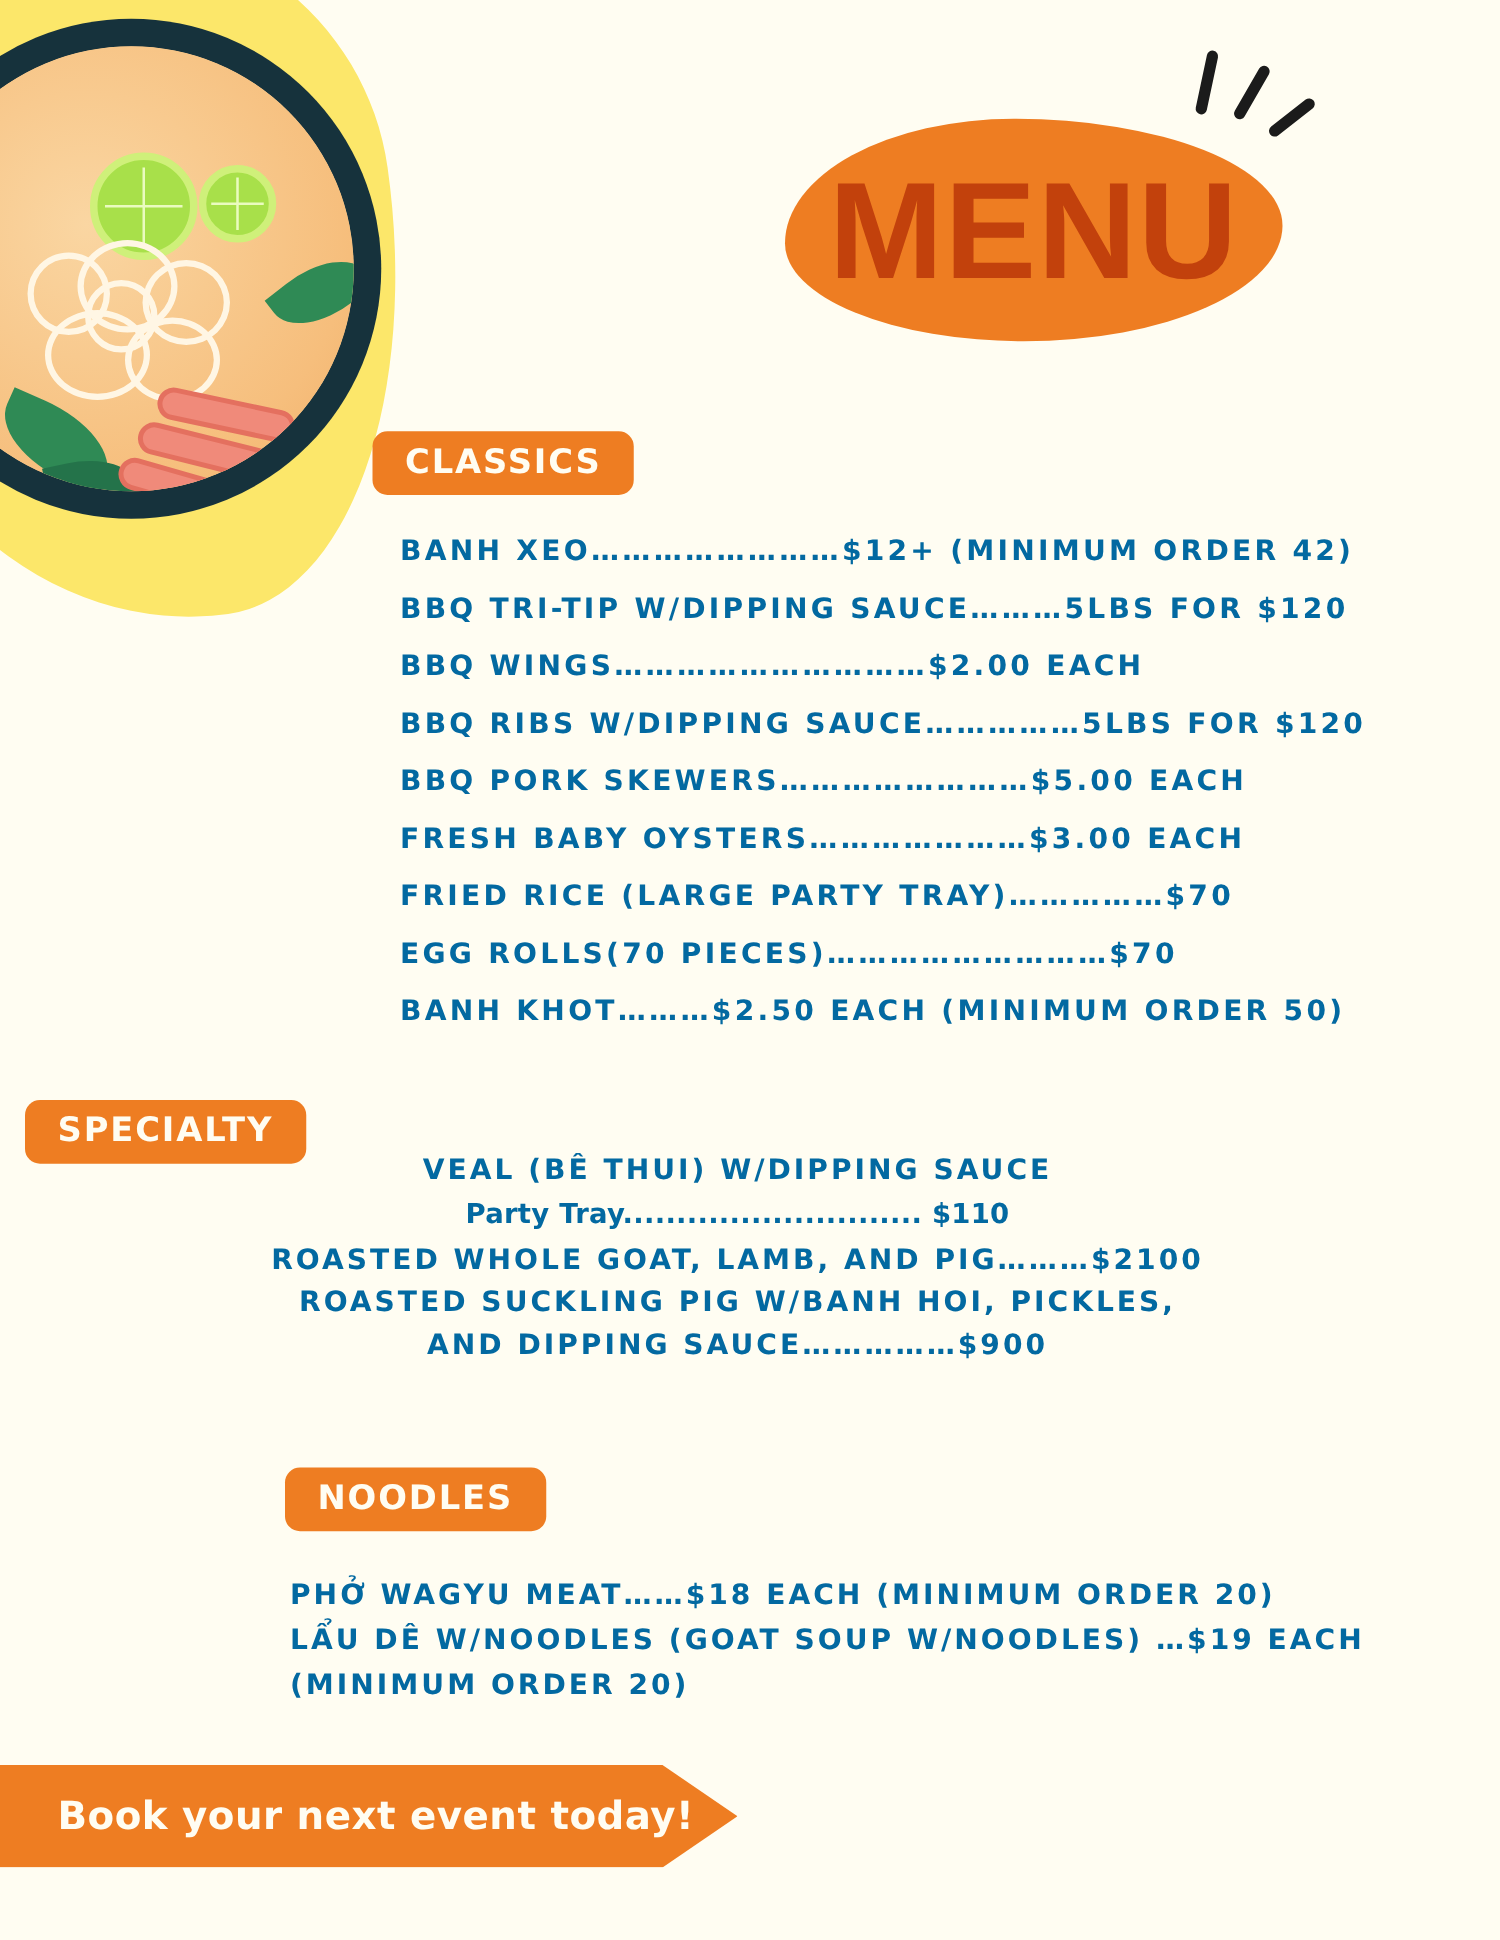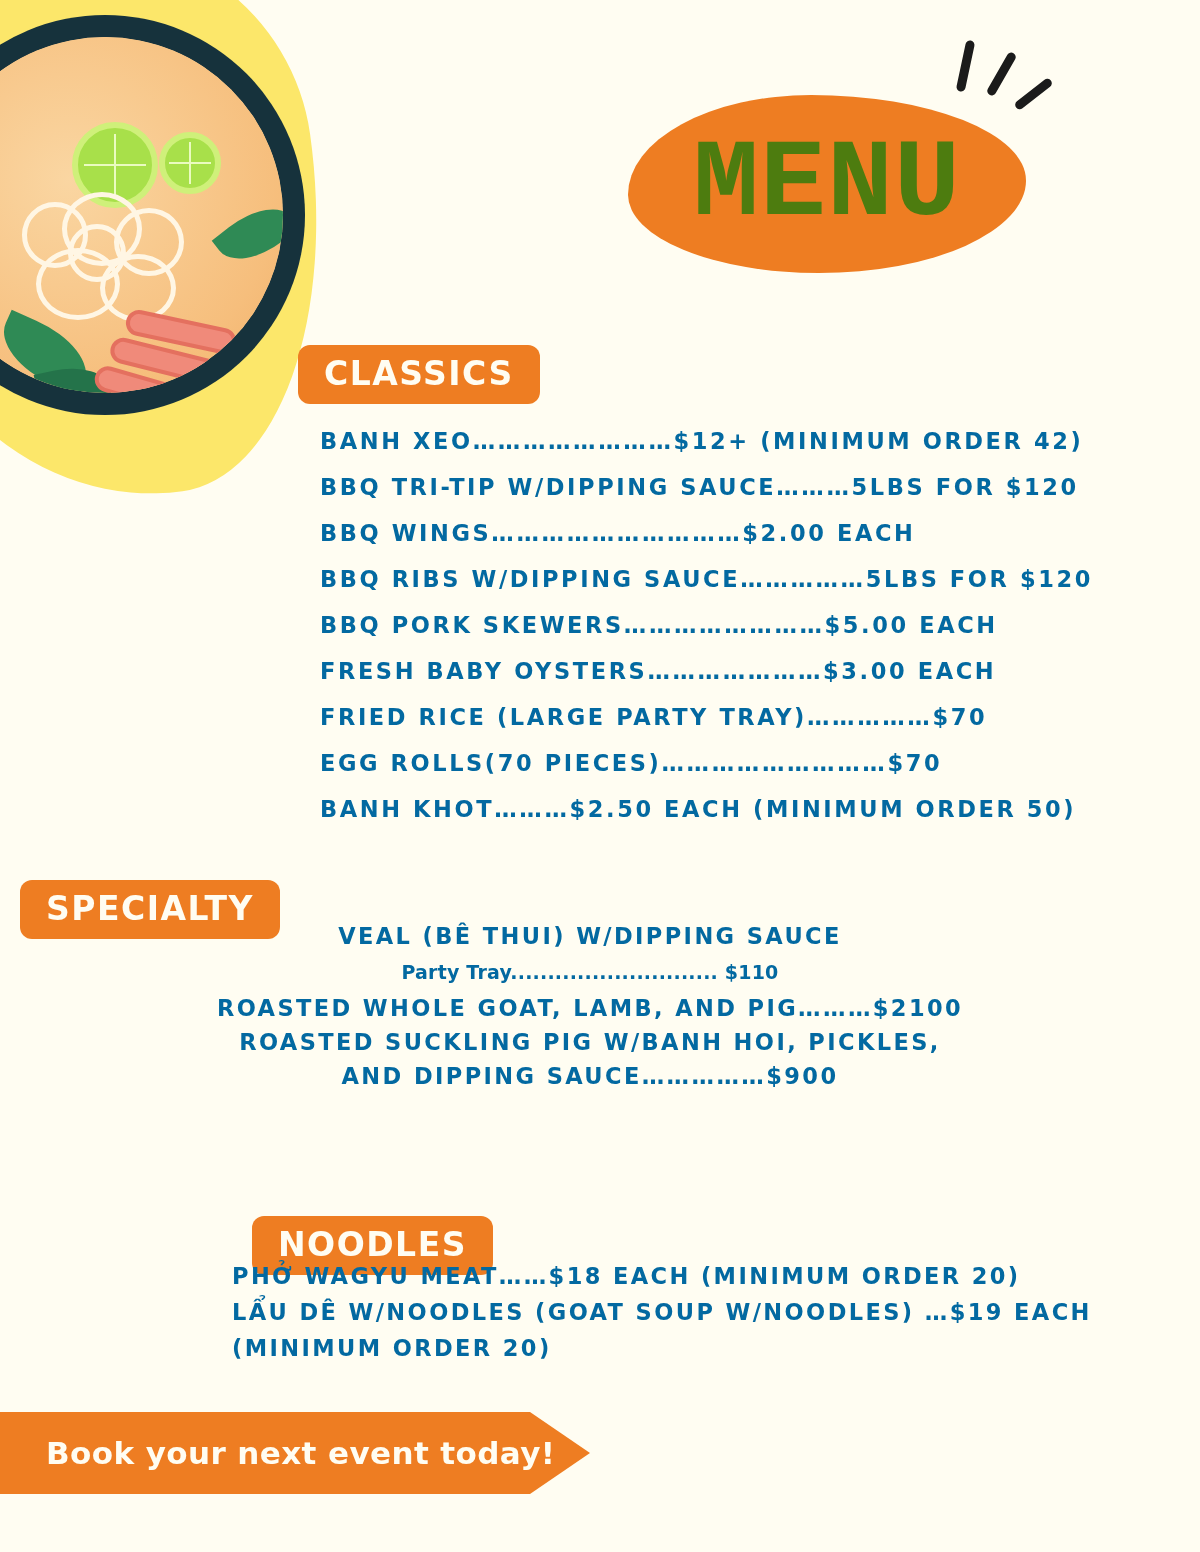--- a/index.html
+++ b/index.html
@@ -125,25 +125,25 @@
     inset: 0;
     background: #EE7D22;
     border-radius: 46% 54% 52% 48% / 56% 48% 52% 44%;
   }
   .menu-text {
     position: absolute;
     inset: 0;
     display: flex;
     align-items: center;
     justify-content: center;
-    color: #4d7c0f;
+    color: #c2410c;
     font-size: 110px;
     font-weight: 700;
     letter-spacing: 1px;
-    font-family: Liberation Mono, monospace;
+    font-family: Liberation Sans, sans-serif;
   }
   .sparks {
     position: absolute;
     left: 955px;
     top: 36px;
     width: 120px;
     height: 90px;
   }
   .sparks i {
     position: absolute;
@@ -154,31 +154,31 @@
   }
   .sparks i:nth-child(1) { height: 52px; left: 6px;  top: 4px;  transform: rotate(12deg); }
   .sparks i:nth-child(2) { height: 48px; left: 42px; top: 14px; transform: rotate(30deg); }
   .sparks i:nth-child(3) { height: 44px; left: 74px; top: 36px; transform: rotate(52deg); }
 
   
   .section-tag {
     display: inline-block;
     background: #EE7D22;
     color: #FFFDF2;
-    font-size: 33px;
+    font-size: 27px;
     font-weight: 700;
     letter-spacing: 1.5px;
     padding: 9px 26px 11px 26px;
     border-radius: 12px;
     font-family: "DejaVu Sans", sans-serif;
   }
 
   .sec-classics { position: absolute; left: 298px; top: 345px; }
   .sec-specialty { position: absolute; left: 20px;  top: 880px; }
-  .sec-noodles  { position: absolute; left: 228px; top: 1216px; margin-left: 24px; }
+  .sec-noodles  { position: absolute; left: 228px; top: 1174px; }
 
   
   .lines {
     position: absolute;
     color: #0369a1;
     font-family: "DejaVu Sans", sans-serif;
     font-weight: 700;
   }
   .lines .row {
     letter-spacing: 2.6px;
@@ -186,21 +186,21 @@
     line-height: 46px;
     white-space: nowrap;
   }
   .classics-lines { left: 320px; top: 418px; width: 860px; }
   .specialty-lines { left: 40px; top: 919px; width: 1100px; text-align: center; }
   .noodles-lines { left: 232px; top: 1258px; width: 960px; }
 
   .specialty-lines .row { letter-spacing: 2.4px; line-height: 34px; }
   .specialty-lines .sub {
     letter-spacing: 0.2px;
-    font-size: 19px;
+    font-size: 22px;
     line-height: 38px;
   }
   .noodles-lines .row { line-height: 36px; letter-spacing: 2.4px; }
 
   
   .banner {
     position: absolute;
     left: -10px;
     top: 1412px;
     width: 600px;

